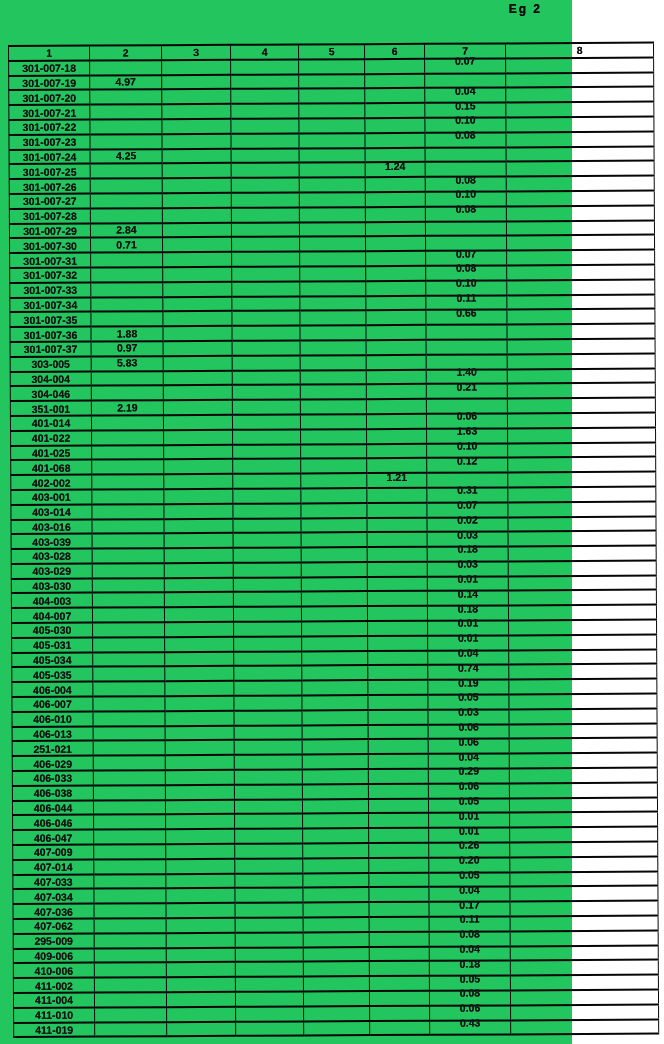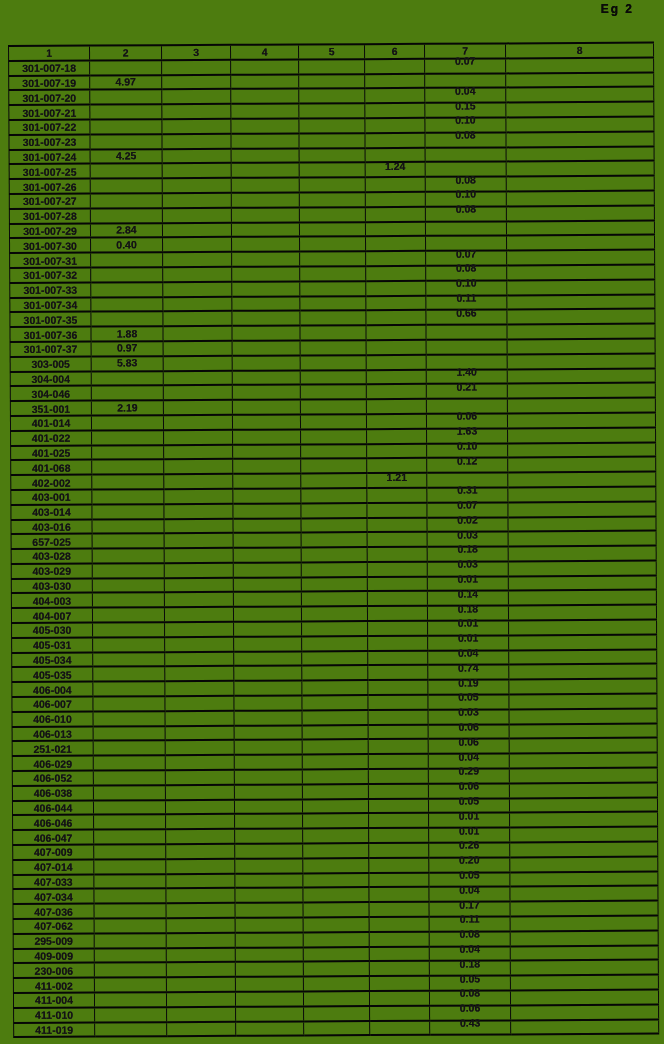--- a/index.html
+++ b/index.html
@@ -7,23 +7,23 @@
     padding: 0;
     width: 664px;
     height: 1044px;
     background: #ffffff;
     overflow: hidden;
     font-family: "Liberation Sans", sans-serif;
     color: #111;
   }
   .page {
     position: relative;
-    width: 664px;
+    width: 572px;
     height: 1044px;
-    background: #4d7c0f;
+    background: #22c55e;
   }
   .page-label {
     position: absolute;
     top: 2px;
     right: 30px;
     font-size: 12px;
     font-weight: 700;
     letter-spacing: 2px;
     color: #0a0a0a;
     text-shadow: 0 0 0.5px #000;
@@ -208,21 +208,21 @@
             <td><span class="v">2.84</span></td>
             <td><span class="v"></span></td>
             <td><span class="v"></span></td>
             <td><span class="v"></span></td>
             <td><span class="v"></span></td>
             <td><span class="v"></span></td>
             <td><span class="v"></span></td>
           </tr>
           <tr>
             <td><span class="v">301-007-30</span></td>
-            <td><span class="v">0.40</span></td>
+            <td><span class="v">0.71</span></td>
             <td><span class="v"></span></td>
             <td><span class="v"></span></td>
             <td><span class="v"></span></td>
             <td><span class="v"></span></td>
             <td><span class="v"></span></td>
             <td><span class="v"></span></td>
           </tr>
           <tr>
             <td><span class="v">301-007-31</span></td>
             <td><span class="v"></span></td>
@@ -407,21 +407,21 @@
             <td><span class="v">403-016</span></td>
             <td><span class="v"></span></td>
             <td><span class="v"></span></td>
             <td><span class="v"></span></td>
             <td><span class="v"></span></td>
             <td><span class="v"></span></td>
             <td><span class="v">0.02</span></td>
             <td><span class="v"></span></td>
           </tr>
           <tr>
-            <td><span class="v">657-025</span></td>
+            <td><span class="v">403-039</span></td>
             <td><span class="v"></span></td>
             <td><span class="v"></span></td>
             <td><span class="v"></span></td>
             <td><span class="v"></span></td>
             <td><span class="v"></span></td>
             <td><span class="v">0.03</span></td>
             <td><span class="v"></span></td>
           </tr>
           <tr>
             <td><span class="v">403-028</span></td>
@@ -567,21 +567,21 @@
             <td><span class="v">406-029</span></td>
             <td><span class="v"></span></td>
             <td><span class="v"></span></td>
             <td><span class="v"></span></td>
             <td><span class="v"></span></td>
             <td><span class="v"></span></td>
             <td><span class="v">0.04</span></td>
             <td><span class="v"></span></td>
           </tr>
           <tr>
-            <td><span class="v">406-052</span></td>
+            <td><span class="v">406-033</span></td>
             <td><span class="v"></span></td>
             <td><span class="v"></span></td>
             <td><span class="v"></span></td>
             <td><span class="v"></span></td>
             <td><span class="v"></span></td>
             <td><span class="v">0.29</span></td>
             <td><span class="v"></span></td>
           </tr>
           <tr>
             <td><span class="v">406-038</span></td>
@@ -687,31 +687,31 @@
             <td><span class="v">295-009</span></td>
             <td><span class="v"></span></td>
             <td><span class="v"></span></td>
             <td><span class="v"></span></td>
             <td><span class="v"></span></td>
             <td><span class="v"></span></td>
             <td><span class="v">0.08</span></td>
             <td><span class="v"></span></td>
           </tr>
           <tr>
-            <td><span class="v">409-009</span></td>
+            <td><span class="v">409-006</span></td>
             <td><span class="v"></span></td>
             <td><span class="v"></span></td>
             <td><span class="v"></span></td>
             <td><span class="v"></span></td>
             <td><span class="v"></span></td>
             <td><span class="v">0.04</span></td>
             <td><span class="v"></span></td>
           </tr>
           <tr>
-            <td><span class="v">230-006</span></td>
+            <td><span class="v">410-006</span></td>
             <td><span class="v"></span></td>
             <td><span class="v"></span></td>
             <td><span class="v"></span></td>
             <td><span class="v"></span></td>
             <td><span class="v"></span></td>
             <td><span class="v">0.18</span></td>
             <td><span class="v"></span></td>
           </tr>
           <tr>
             <td><span class="v">411-002</span></td>

